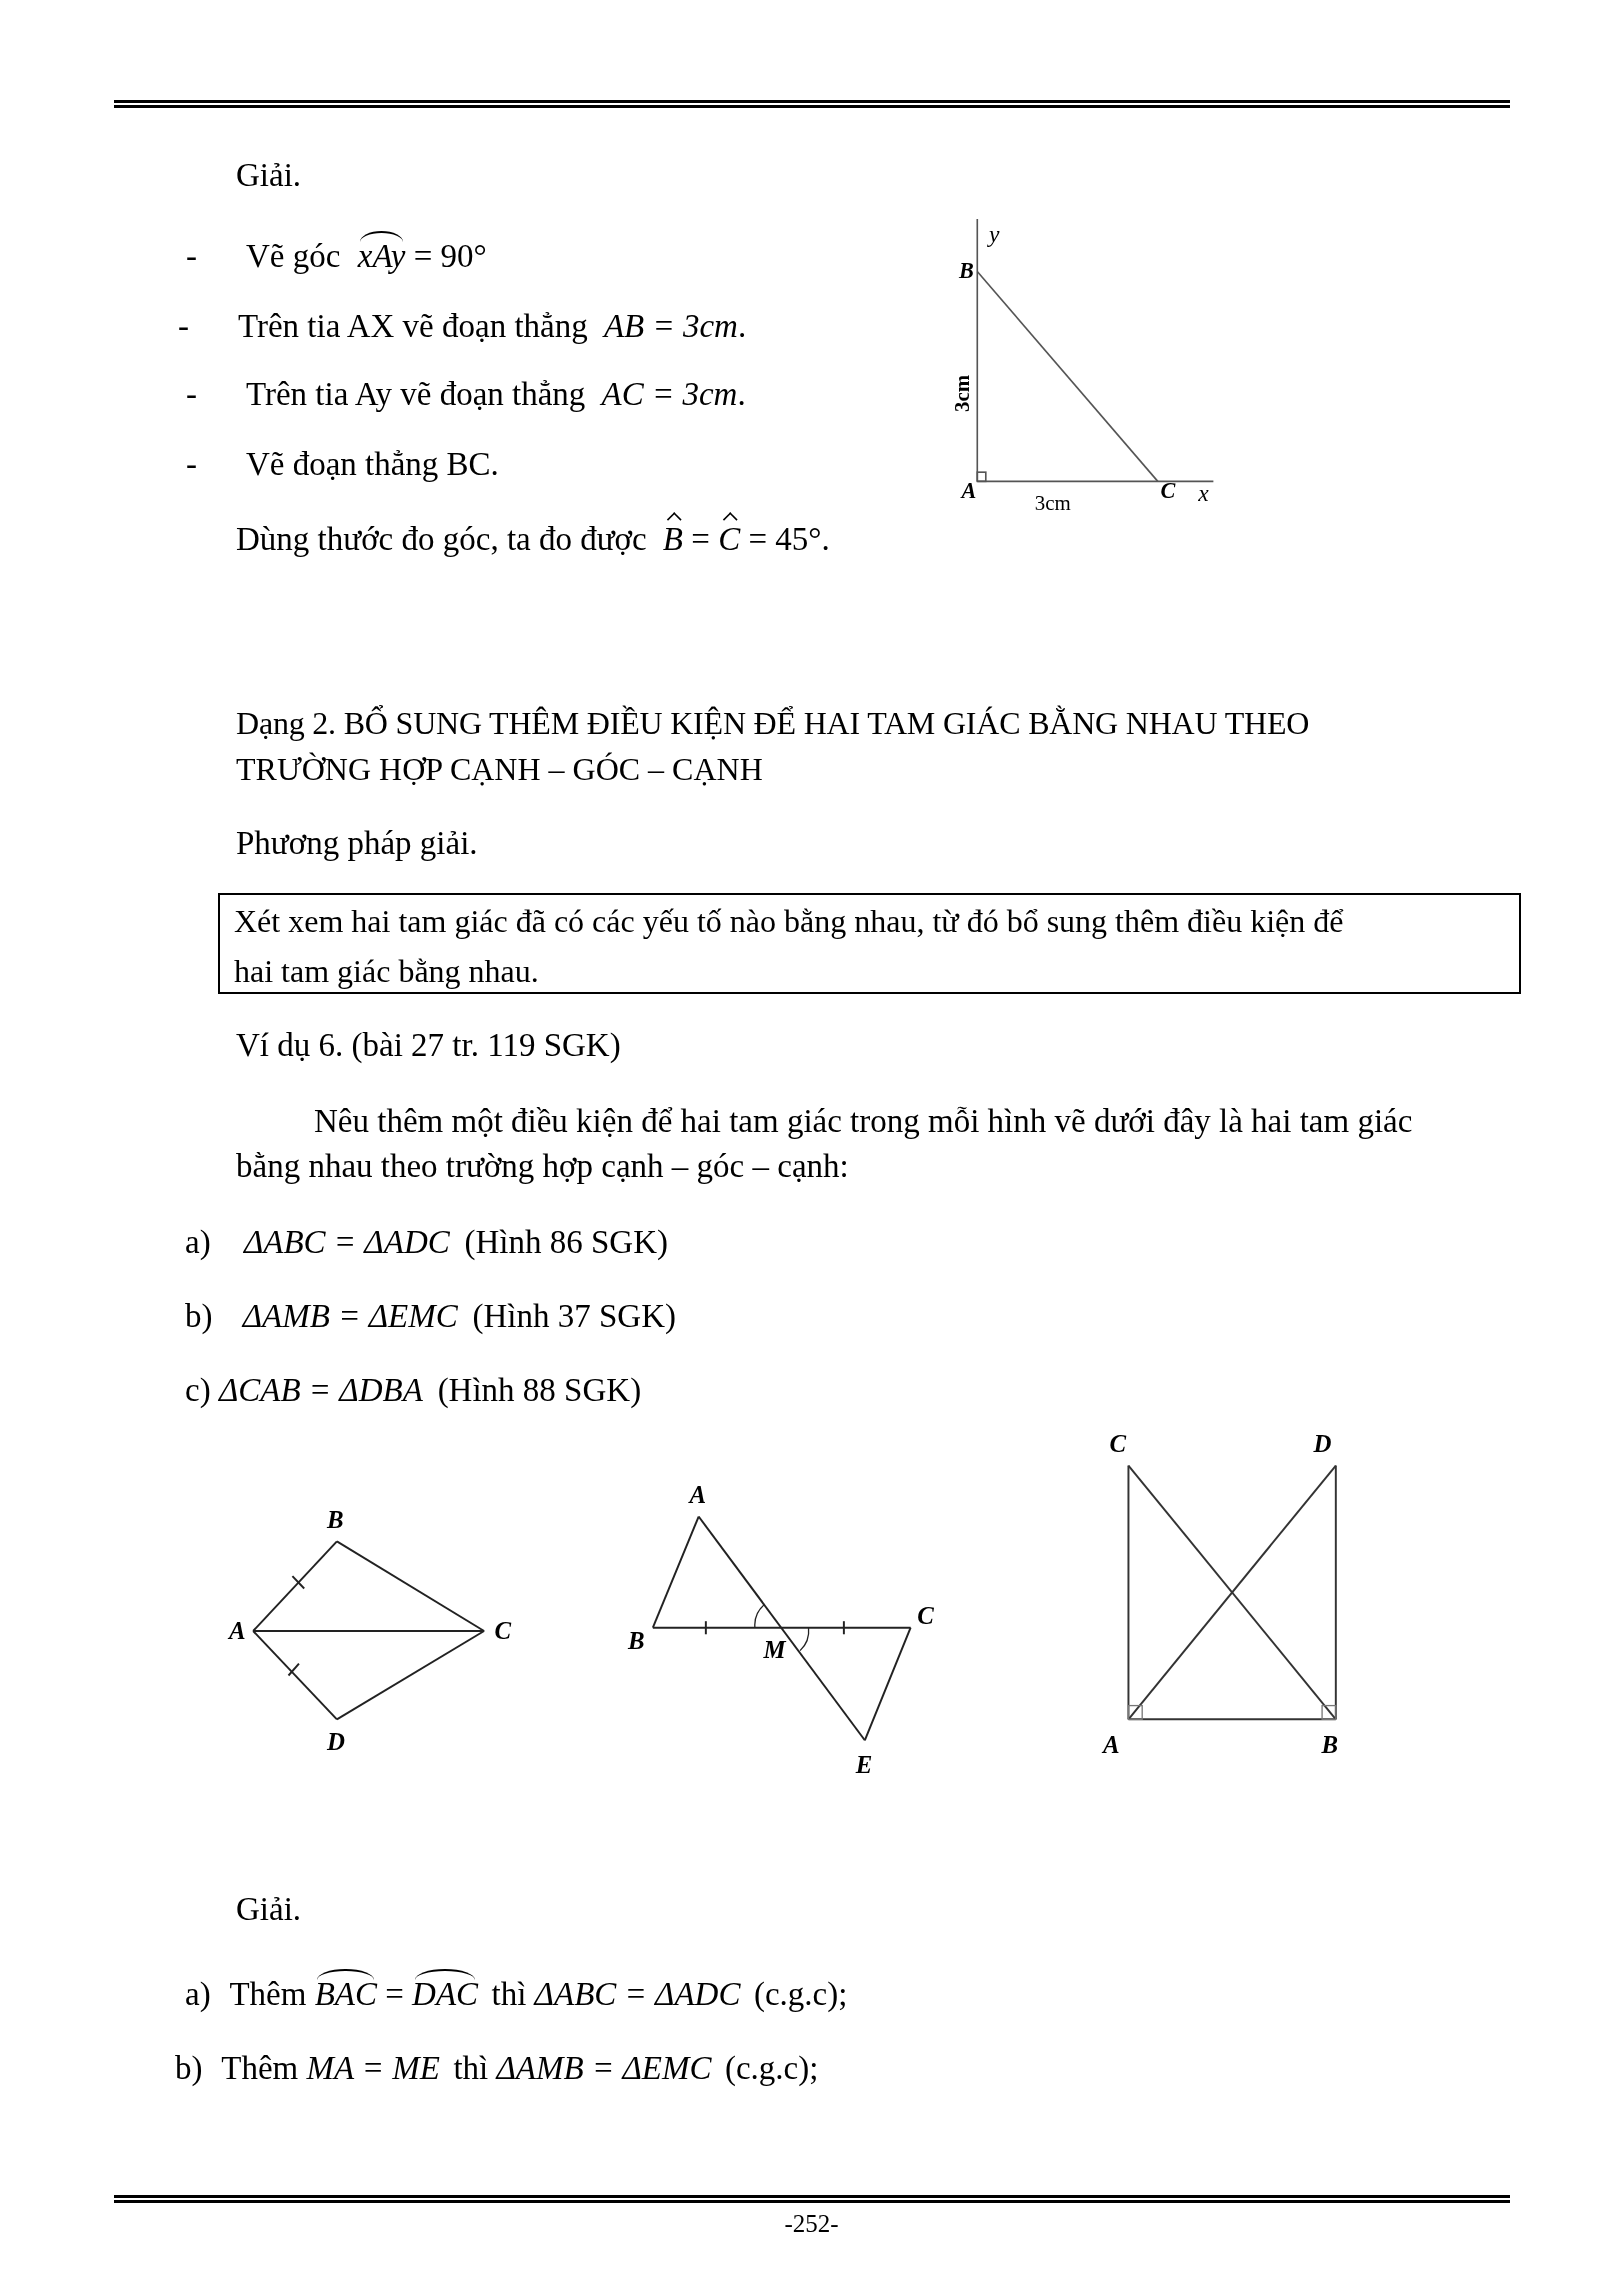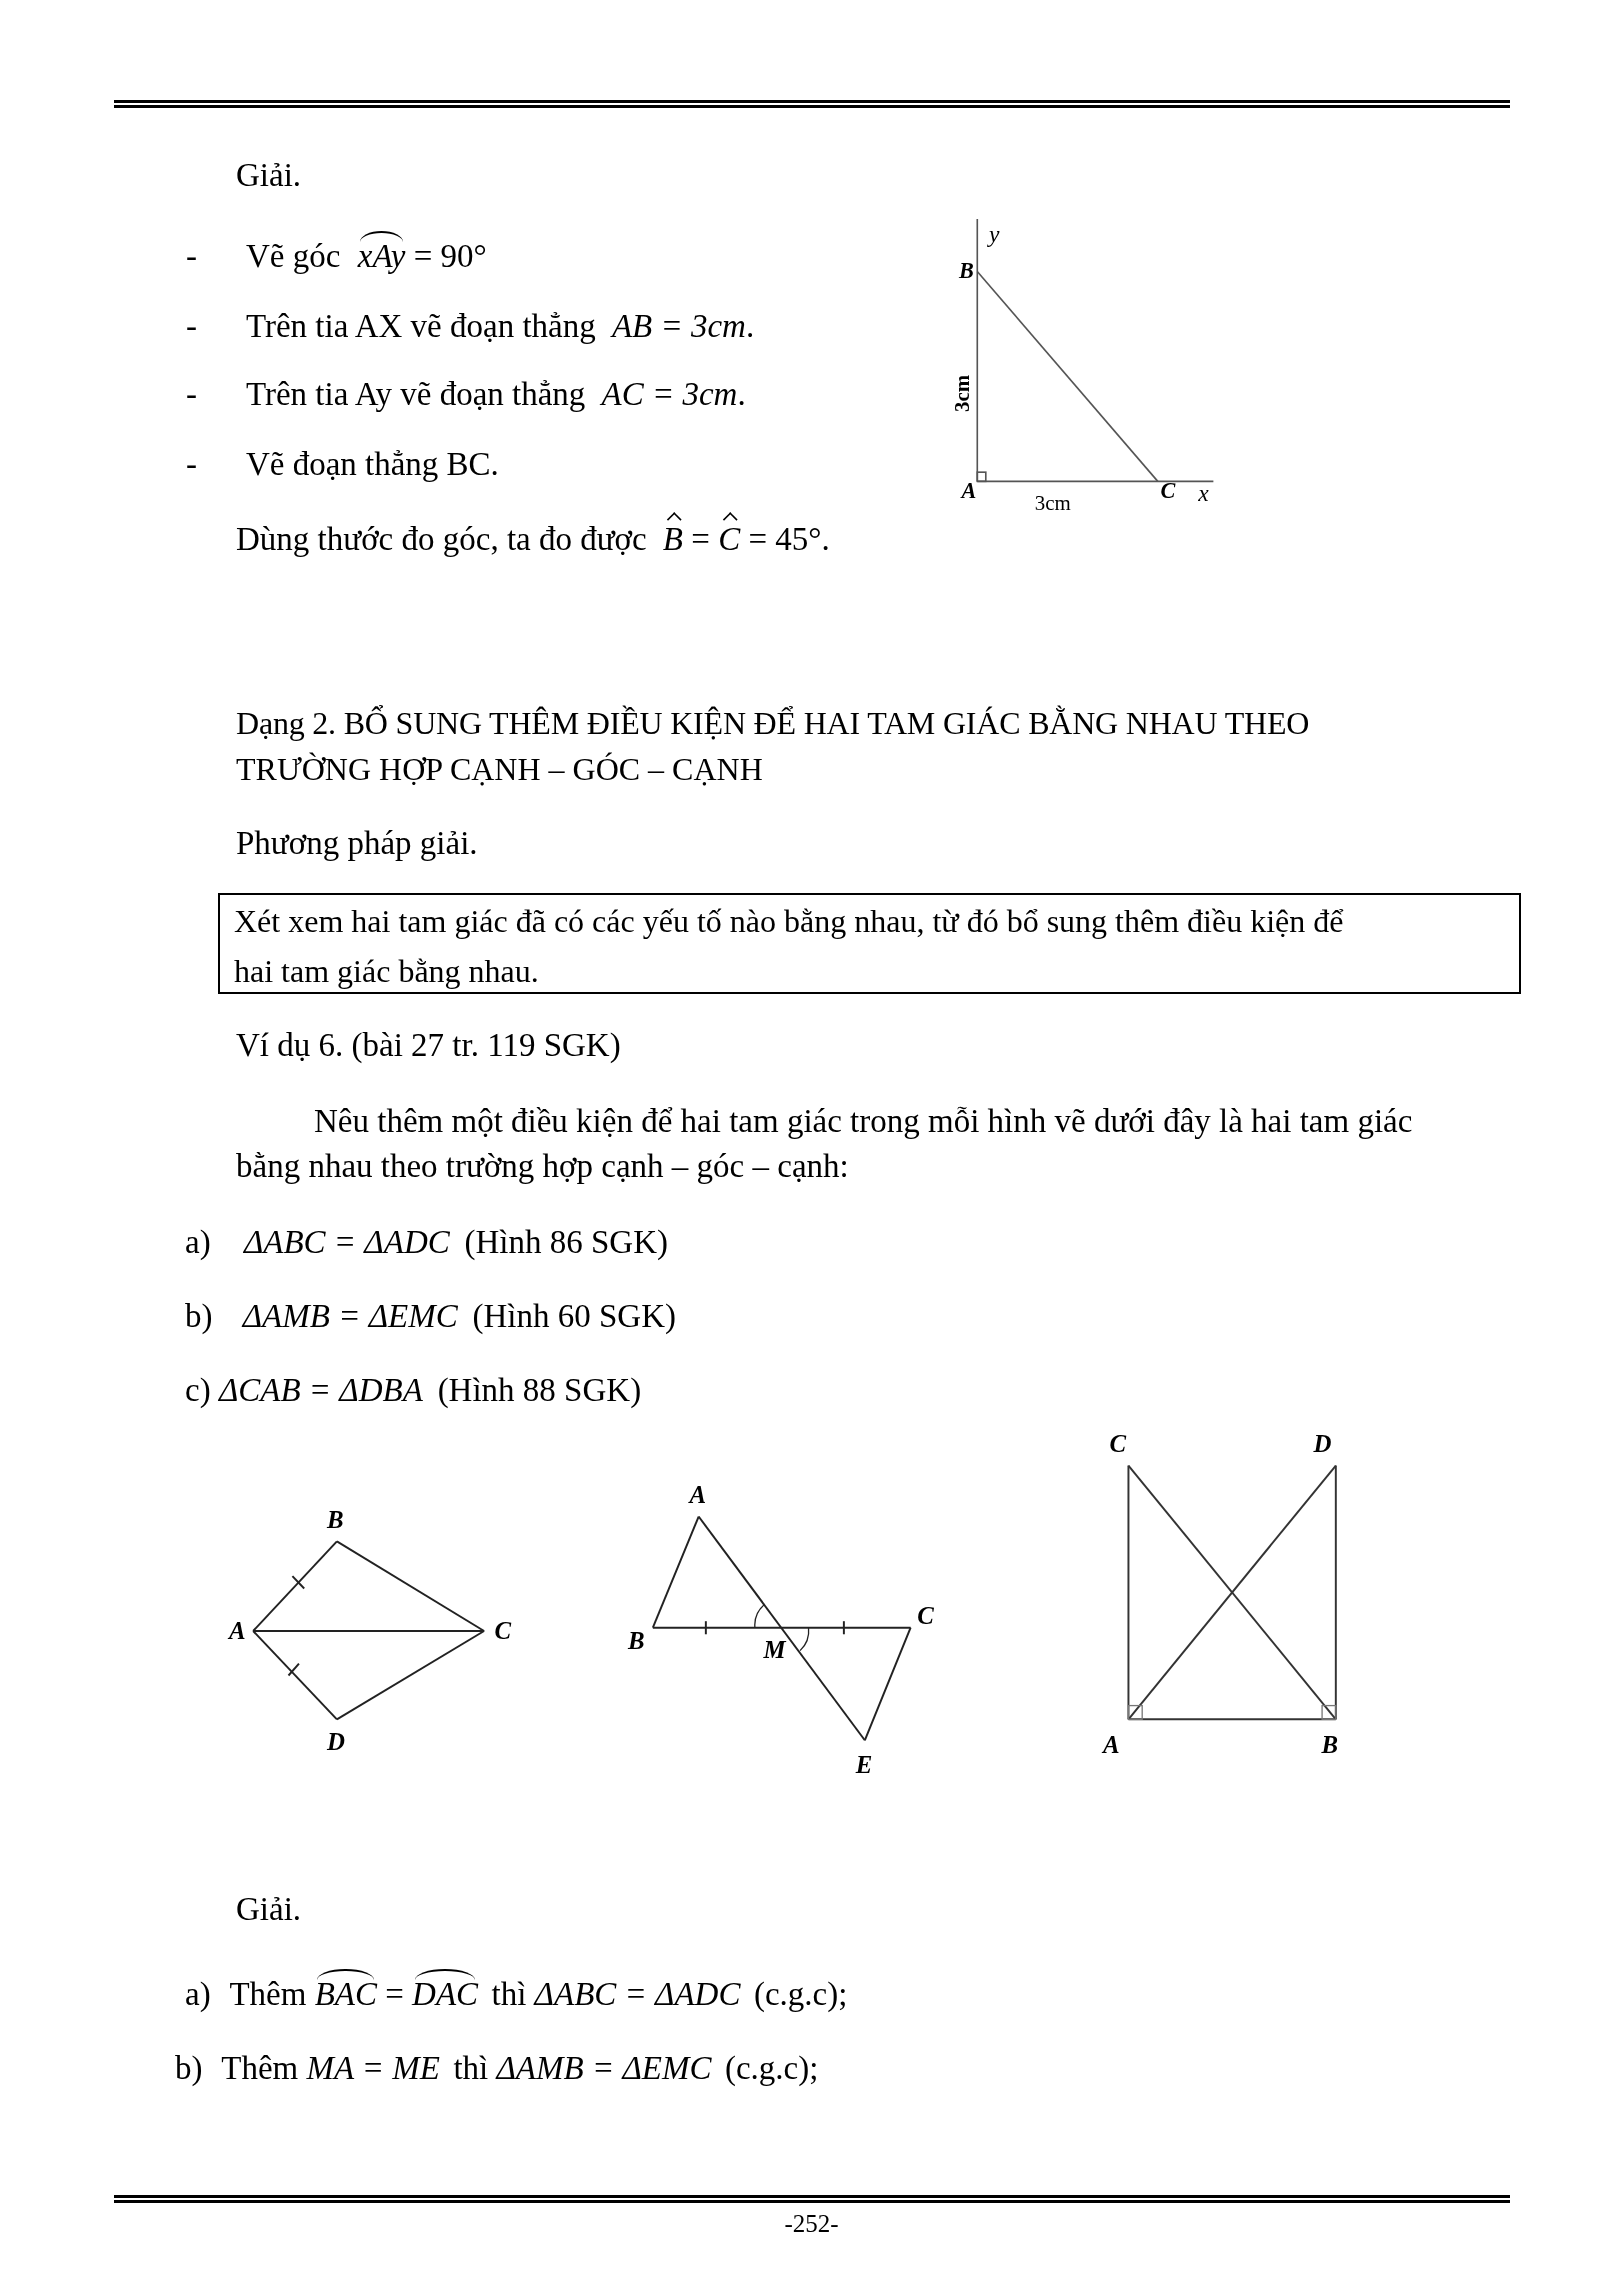--- a/index.html
+++ b/index.html
@@ -30,21 +30,21 @@
 
 <div class="abs txt b" style="left:236px;top:159px;">Giải.</div>
 
 <div class="abs txt" style="left:186px;top:240px;">
   <span>-</span>
   <span style="display:inline-block;width:33px"></span>
   <span>Vẽ góc</span>
   <span class="i hat" style="margin-left:9.2px">xAy</span><span> = 90°</span>
 </div>
 
-<div class="abs txt" style="left:186px;top:310px;">
+<div class="abs txt" style="left:178px;top:310px;">
   <span>-</span>
   <span style="display:inline-block;width:33px"></span>
   <span>Trên tia AX vẽ đoạn thẳng</span>
   <span class="i" style="margin-left:7.9px">AB = 3cm</span><span>.</span>
 </div>
 
 <div class="abs txt" style="left:186px;top:378px;">
   <span>-</span>
   <span style="display:inline-block;width:33px"></span>
   <span>Trên tia Ay vẽ đoạn thẳng</span>
@@ -97,21 +97,21 @@
 <div class="abs txt" style="left:236px;top:1150px;">bằng nhau theo trường hợp cạnh – góc – cạnh:</div>
 
 <div class="abs txt" style="left:185px;top:1226px;">
   <span>a)</span>
   <span class="i" style="margin-left:25px">ΔABC = ΔADC</span>
   <span style="margin-left:6.5px">(Hình 86 SGK)</span>
 </div>
 <div class="abs txt" style="left:185px;top:1300px;">
   <span>b)</span>
   <span class="i" style="margin-left:22px">ΔAMB = ΔEMC</span>
-  <span style="margin-left:6.5px">(Hình 60 SGK)</span>
+  <span style="margin-left:6.5px">(Hình 37 SGK)</span>
 </div>
 <div class="abs txt" style="left:185px;top:1374px;">
   <span>c)</span>
   <span class="i" style="">ΔCAB = ΔDBA</span>
   <span style="margin-left:6.5px">(Hình 88 SGK)</span>
 </div>
 
 <svg style="left:0;top:0;" width="1623" height="1832" viewBox="0 0 2481 2800">
 
   <g stroke="#222" stroke-width="3" fill="none">

